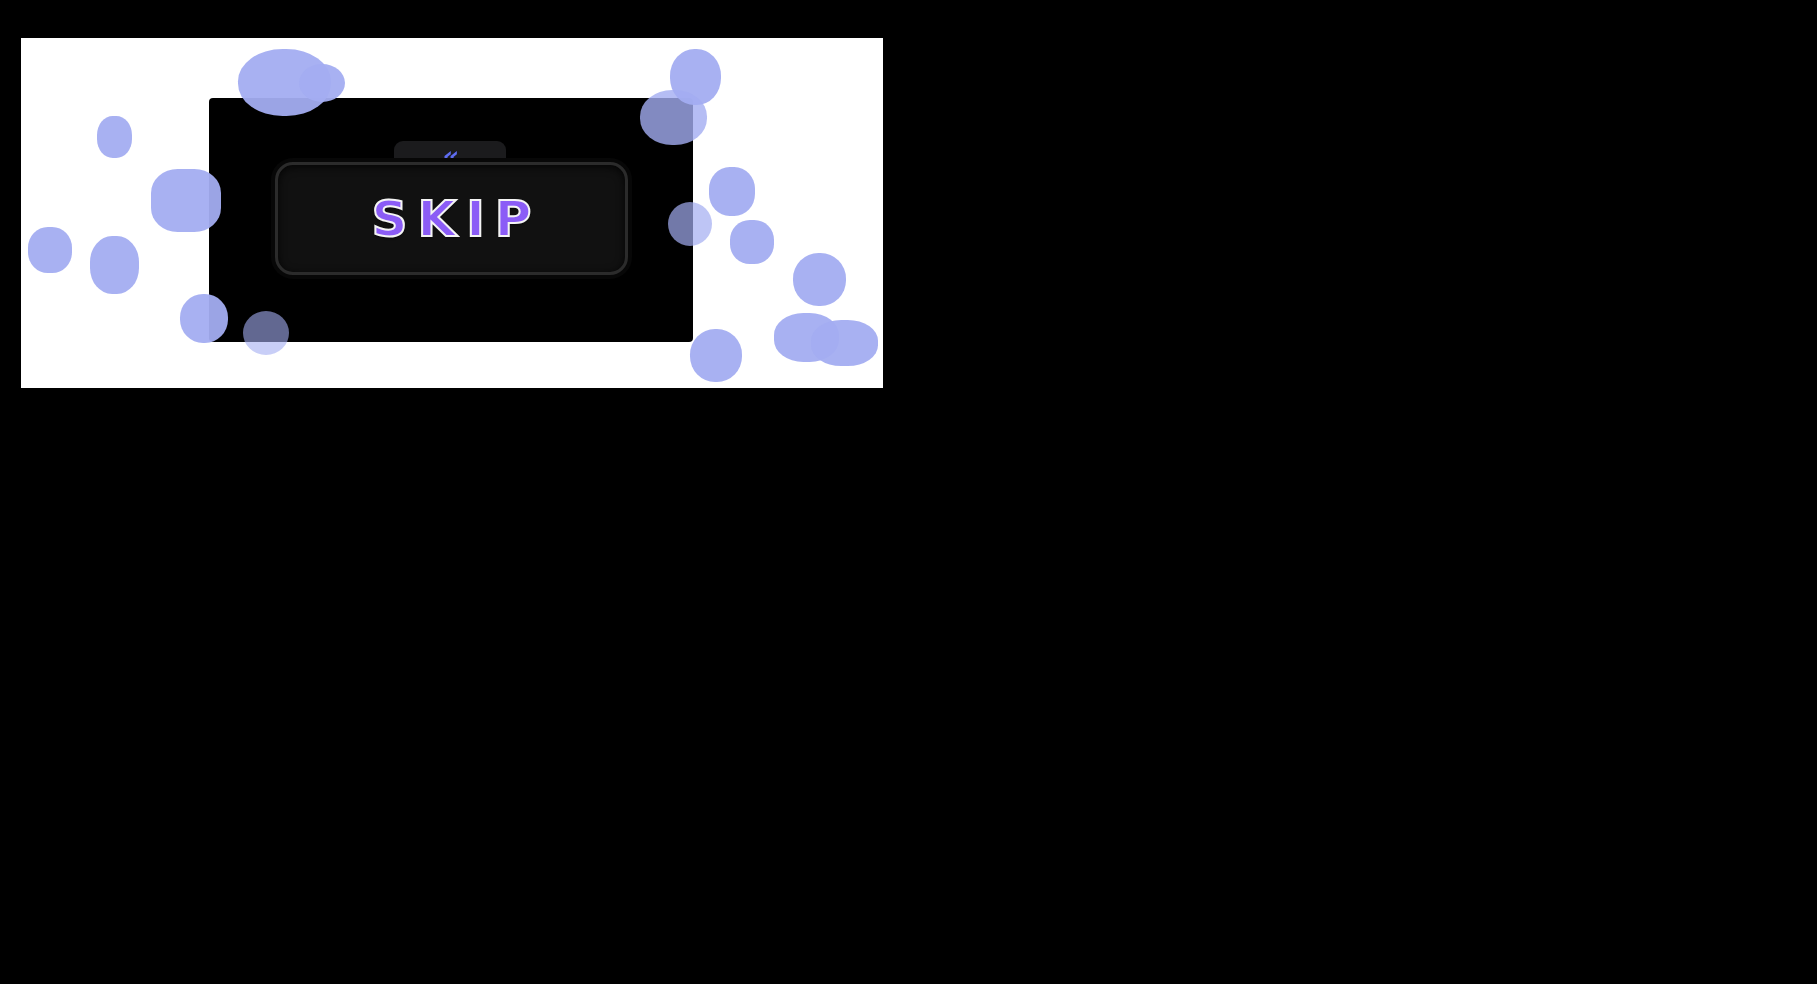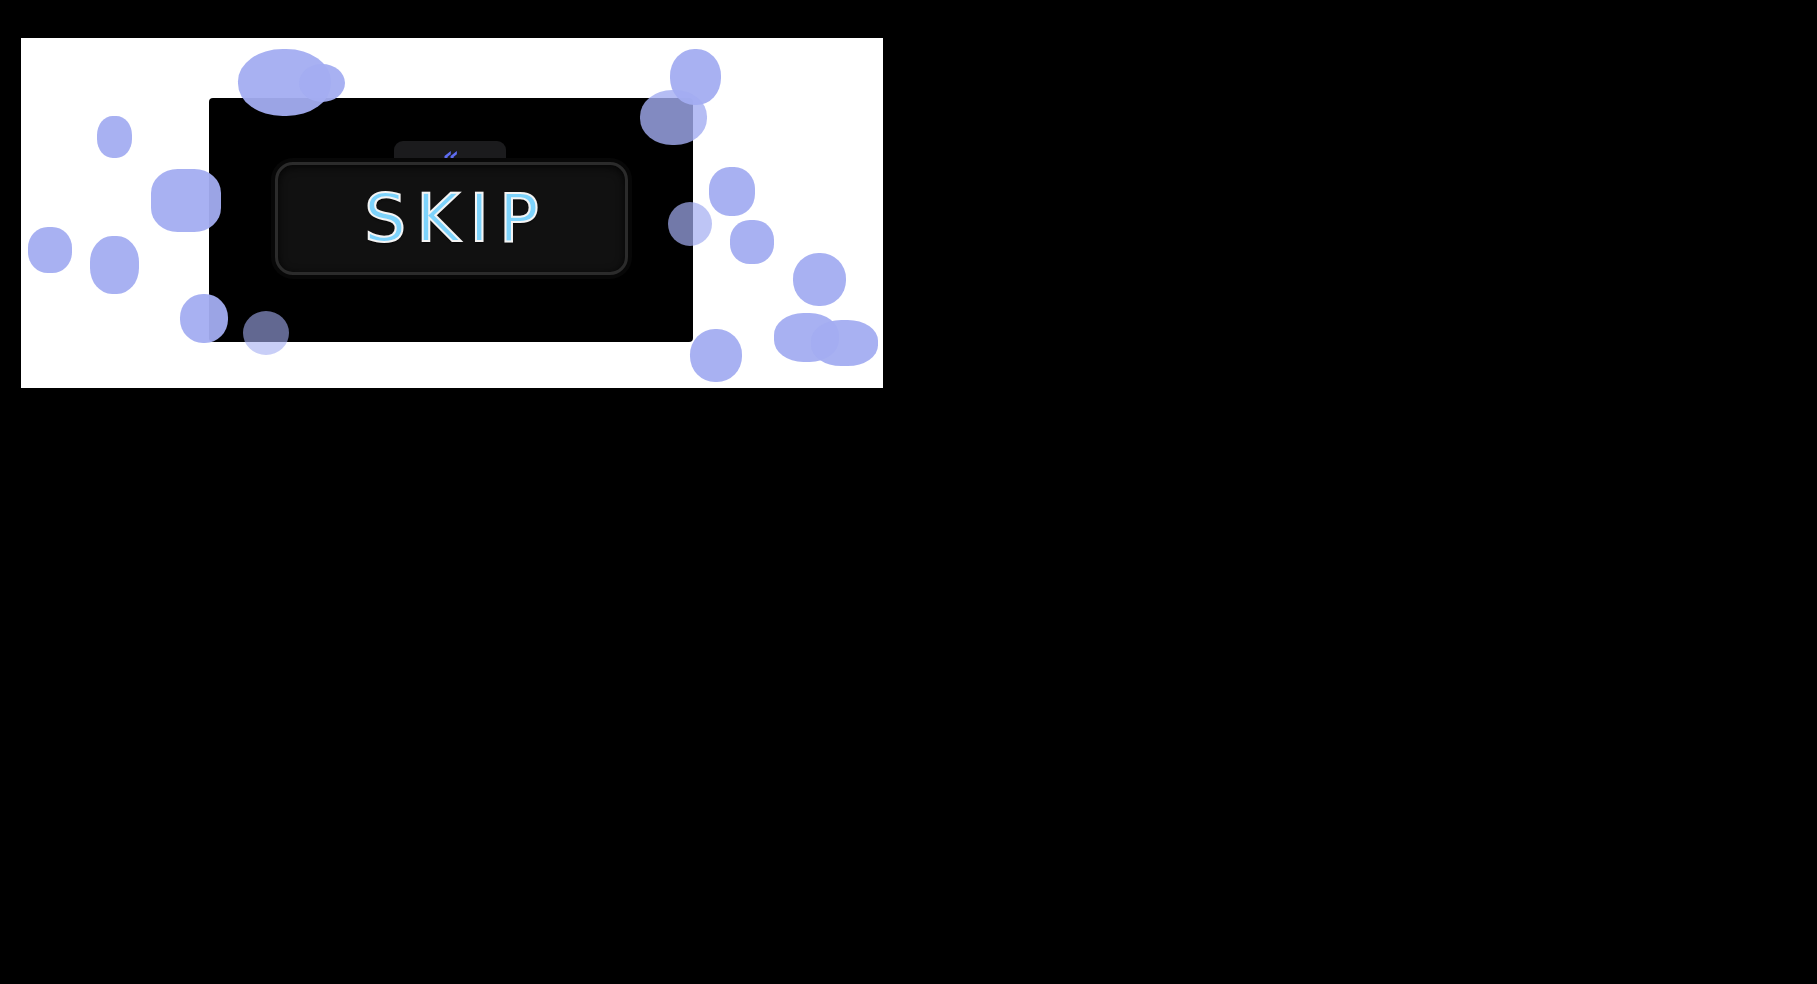--- a/index.html
+++ b/index.html
@@ -77,23 +77,23 @@
     border: 3px solid #2b2b2b;
     border-radius: 18px;
     box-shadow: 0 0 0 4px #070707, inset 0 2px 8px rgba(0,0,0,0.8);
     z-index: 4;
     display: flex;
     align-items: center;
     justify-content: center;
     cursor: pointer;
   }
   .skip-button .skip-label {
-    color: #7dd3fc;
-    font-size: 66px;
-    font-weight: normal;
+    color: #8b5cf6;
+    font-size: 50px;
+    font-weight: bold;
     letter-spacing: 10px;
     -webkit-text-stroke: 2px #f4f4f4;
     text-shadow: 0 2px 2px rgba(0,0,0,0.6);
     transform: translateX(5px);
   }
 </style>
 </head>
 <body>
 
 <div class="stage">

